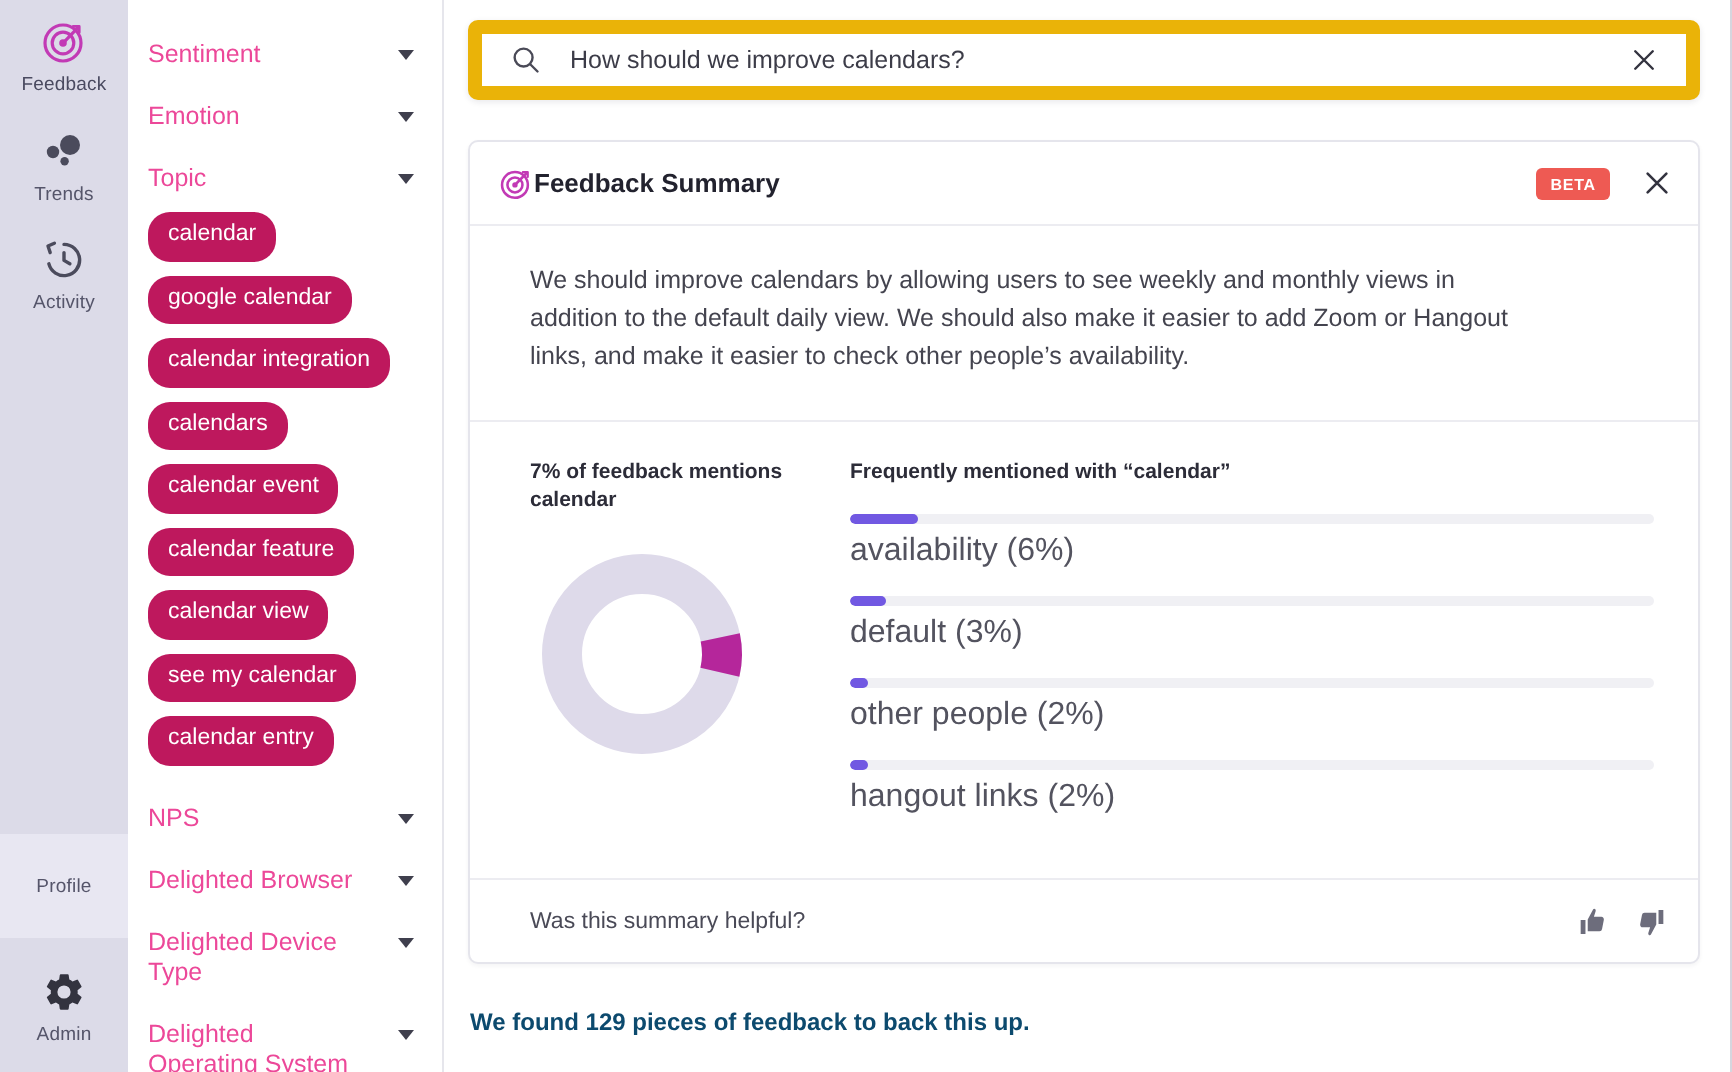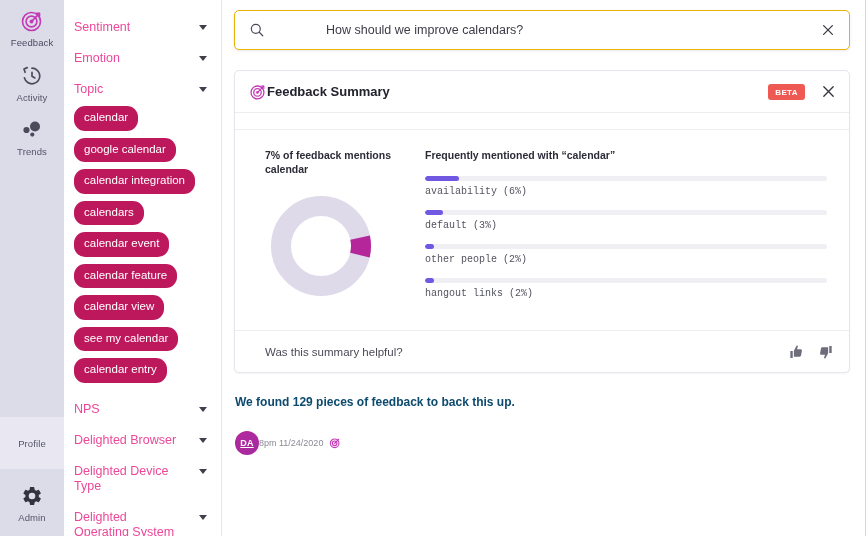--- a/index.html
+++ b/index.html
@@ -101,28 +101,27 @@
     background: #ffffff;
     padding: 10px 16px 0 12px;
     overflow: hidden;
     position: relative;
   }
 
   
   .searchbar {
     height: 40px;
     background: #ffffff;
-    border: 1px solid #eab308;
+    border: 7px solid #eab308;
     border-radius: 5px;
     box-shadow: 0 1px 3px rgba(30,30,60,.10);
     display: flex;
     align-items: center;
     padding: 0 12px 0 14px;
     margin-bottom: 20px;
-    gap: 47px;
   }
   .search-ico { flex-shrink: 0; display: flex; align-items: center; }
   .search-input {
     flex: 1 1 auto;
     border: 0; outline: 0;
     font-family: inherit;
     font-size: 12.5px;
     color: #3c3c48;
     padding: 0 10px 0 14px;
     background: transparent;
@@ -203,24 +202,23 @@
     border-radius: 3px;
     position: relative;
     overflow: hidden;
   }
   .bar-fill {
     position: absolute; left: 0; top: 0; bottom: 0;
     background: #7158e2;
     border-radius: 3px;
   }
   .bar-label {
-    font-size: 10px;
+    font-size: 16px;
     color: #53535f;
     margin-top: 5px;
-    font-family: Liberation Mono, monospace;
   }
 
   .card-foot {
     border-top: 1px solid #ececf1;
     height: 42px;
     display: flex;
     align-items: center;
     padding: 0 16px 0 30px;
     margin-top: 12px;
   }
@@ -293,37 +291,37 @@
             <path d="M12.6 11.4 L19.2 4.6" stroke="#c23ab5" stroke-width="1.6" fill="none" stroke-linecap="round"></path>
             <path d="M16.6 4.2 L19.6 4.2 L19.6 7.2" stroke="#c23ab5" stroke-width="1.4" fill="none" stroke-linecap="round" stroke-linejoin="round"></path>
           </svg>
         </div>
         <div class="rail-label">Feedback</div>
       </div>
 
       <div class="rail-item">
         <div class="rail-ico">
           <svg width="24" height="24" viewBox="0 0 24 24">
+            <circle cx="15" cy="8.5" r="5" fill="#4b4b5c"></circle>
+            <circle cx="6.5" cy="12" r="3.1" fill="#4b4b5c"></circle>
+            <circle cx="12.3" cy="16.6" r="2.1" fill="#4b4b5c"></circle>
+          </svg>
+        </div>
+        <div class="rail-label">Trends</div>
+      </div>
+
+      <div class="rail-item">
+        <div class="rail-ico">
+          <svg width="24" height="24" viewBox="0 0 24 24">
             <path d="M12 4.2 a7.8 7.8 0 1 1 -7.55 9.7" fill="none" stroke="#4b4b5c" stroke-width="1.7" stroke-linecap="round"></path>
             <path d="M7.2 3.6 L4.0 5.0 L5.1 8.3" fill="none" stroke="#4b4b5c" stroke-width="1.7" stroke-linecap="round" stroke-linejoin="round"></path>
             <path d="M12 8.3 L12 12.2 L14.9 13.9" fill="none" stroke="#4b4b5c" stroke-width="1.7" stroke-linecap="round" stroke-linejoin="round"></path>
           </svg>
         </div>
         <div class="rail-label">Activity</div>
-      </div>
-
-      <div class="rail-item">
-        <div class="rail-ico">
-          <svg width="24" height="24" viewBox="0 0 24 24">
-            <circle cx="15" cy="8.5" r="5" fill="#4b4b5c"></circle>
-            <circle cx="6.5" cy="12" r="3.1" fill="#4b4b5c"></circle>
-            <circle cx="12.3" cy="16.6" r="2.1" fill="#4b4b5c"></circle>
-          </svg>
-        </div>
-        <div class="rail-label">Trends</div>
       </div>
 
     </div>
 
     <div class="rail-bottom">
       <div class="rail-item active-light" style="padding-top:22px;padding-bottom:20px;">
         <div class="rail-label">Profile</div>
       </div>
       <div class="rail-item" style="padding-top:14px;padding-bottom:14px;">
         <div class="rail-ico">
@@ -415,20 +413,23 @@
         </span>
         <span class="card-title">Feedback Summary</span>
         <span class="beta">BETA</span>
         <span class="x-btn">
           <svg width="15" height="15" viewBox="0 0 16 16">
             <path d="M3 3 L13 13 M13 3 L3 13" stroke="#33333f" stroke-width="1.4" stroke-linecap="round"></path>
           </svg>
         </span>
       </div>
 
+      <div class="card-body">
+        <p class="summary-text">We should improve calendars by allowing users to see weekly and monthly views in addition to the default daily view. We should also make it easier to add Zoom or Hangout links, and make it easier to check other people’s availability.</p>
+      </div>
 
       <div class="card-charts">
 
         <div class="donut-col">
           <div class="donut-caption">7% of feedback mentions calendar</div>
           <div class="donut-wrap">
             <svg width="112" height="112" viewBox="0 0 112 112">
 
               <circle cx="56" cy="56" r="40" fill="none" stroke="#dedaea" stroke-width="20"></circle>
 

